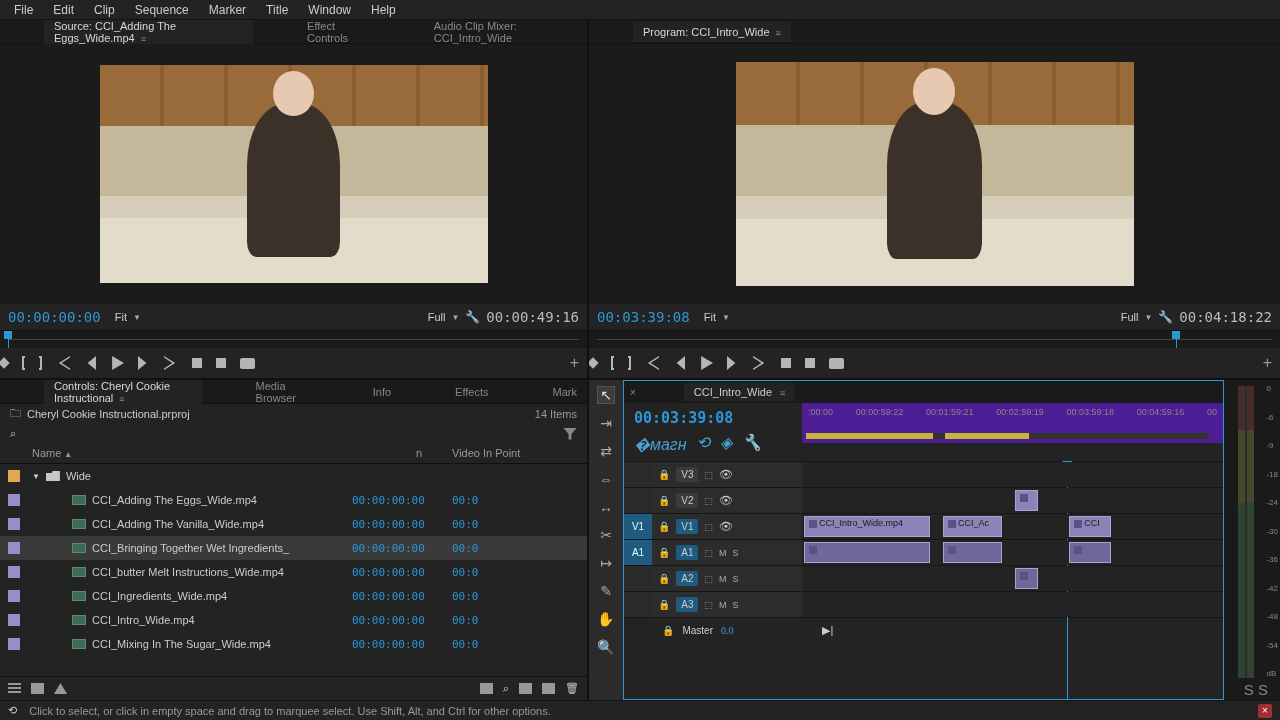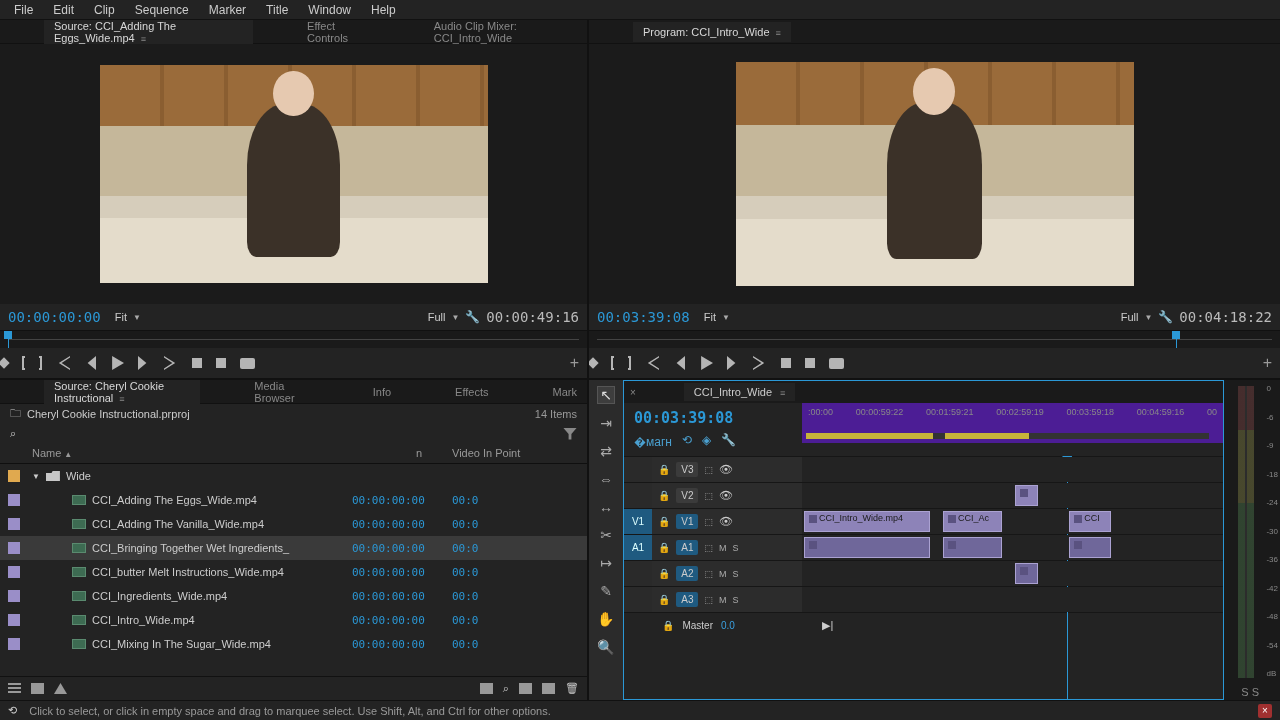--- a/index.html
+++ b/index.html
@@ -67,47 +67,47 @@
 .tool { width:18px; height:18px; display:flex; align-items:center; justify-content:center; color:#aaa; font-size:14px; }
 .tool.sel { background:#3d3d3d; color:#ddd; border:1px solid #555; }
 .timeline { background:#232323; display:flex; flex-direction:column; border:1px solid #2b98d6; }
 .tl-tabs { display:flex; align-items:center; height:22px; background:#1a1a1a; }
 .tl-tabs .tab { background:#232323; padding:3px 10px; color:#ccc; }
 .tl-tabs .x { margin-right:4px; font-size:10px; color:#888; }
 .tl-head { display:flex; }
 .tl-head-left { width:178px; padding:6px 10px; }
 .tl-head-left .tc { font-size:15px; font-weight:600; }
 .tl-tools { display:flex; gap:10px; margin-top:6px; }
-.tl-tools span { color:#4aa0d0; font-size:12px; }
+.tl-tools span { color:#4aa0d0; font-size:16px;font-style:italic; }
 .tl-ruler { flex:1; height:40px; position:relative; background:#4c1d95; }
 .ruler-ticks { position:absolute; top:4px; left:0; right:0; display:flex; justify-content:space-between; font-size:9px; color:#888; padding:0 6px; }
 .work-area { position:absolute; bottom:4px; left:4px; right:14px; height:6px; background:#333; }
 .wa-seg { position:absolute; height:6px; background:#c7b43a; bottom:4px; }
 .tl-track { display:flex; height:26px; border-top:1px solid #161616; }
 .tl-track .patch { width:28px; display:flex; align-items:center; justify-content:center; background:#2a2a2a; font-size:10px; }
 .tl-track .patch.src { background:#1f5a80; color:#dff; }
 .tl-track .head { width:150px; display:flex; align-items:center; gap:6px; padding-left:6px; background:#2c2c2c; font-size:10px; }
 .tl-track .head .tname { width:22px; text-align:center; background:#3b3b3b; padding:2px 0; border-radius:2px; }
 .tl-track .head .tname.src { background:#1f5a80; }
 .tl-track .lane { flex:1; position:relative; background:#232323; }
 .clip { position:absolute; top:2px; bottom:2px; background:#8d83b8; border:1px solid #aba2d2; font-size:9px; color:#1a1a1a; padding:1px 4px; overflow:hidden; white-space:nowrap; }
 .clip .fx { display:inline-block; width:8px; height:8px; background:#5a5280; margin-right:2px; vertical-align:middle; }
 .audio-clip { background:#6f679a; }
 .master-row { display:flex; height:26px; border-top:1px solid #161616; align-items:center; }
 .master-row .sp { width:28px; }
 .master-row .head { width:150px; display:flex; align-items:center; gap:8px; padding-left:10px; font-size:10px; }
-.master-row .val { color:#3aa0e0; }
+.master-row .val { color:#3aa0e0;font-family:Liberation Serif, serif; }
 .tl-playhead { position:absolute; top:0; bottom:0; width:1px; background:#2b98d6; pointer-events:none; }
 .tl-playhead::before { content:""; position:absolute; top:0; left:-5px; width:10px; height:10px; background:#2b98d6; clip-path:polygon(0 0,100% 0,50% 100%); }
 .tl-lanes-wrap { position:relative; flex:1; overflow:hidden; }
 .meters { background:#1a1a1a; display:flex; position:relative; }
 .meter-scale { position:absolute; right:2px; top:0; bottom:18px; display:flex; flex-direction:column; justify-content:space-between; font-size:8px; color:#888; padding:4px 0; }
 .meter-bars { position:absolute; left:14px; width:16px; top:6px; bottom:22px; background:linear-gradient(#2c2c2c,#2c2c2c); display:flex; gap:2px; }
 .meter-bar { flex:1; background:linear-gradient(to top,#3a7a3a 0 60%,#888830 60% 85%,#803030 85% 100%); opacity:0.3; }
-.meter-label { position:absolute; bottom:2px; right:21px; font-size:11px; color:#888; }
+.meter-label { position:absolute; bottom:2px; right:12px; font-size:15px; color:#888; }
 .statusbar { position:absolute; bottom:0; left:0; right:0; height:20px; background:#232323; display:flex; align-items:center; padding:0 8px; gap:12px; border-top:1px solid #111; }
 .statusbar .hint { color:#999; font-size:11px; }
 .close-x { margin-left:auto; width:14px; height:14px; background:#a03030; color:#fff; font-size:10px; display:flex; align-items:center; justify-content:center; border-radius:2px; }
 .lock { font-size:10px; }
 .eye { font-size:11px; }
 .toggle { font-size:9px; color:#aaa; }
 </style>
 </head>
 <body>
 
@@ -201,21 +201,21 @@
       <div class="ico skipf"></div>
       <div class="ico square"></div>
       <div class="ico square"></div>
       <div class="ico camera"></div>
       <span class="add">+</span>
     </div>
   </div>
 
   <div class="panel">
     <div class="panel-tabs">
-      <span class="tab active"><span>Source: Cheryl Cookie Instructional</span><span class="menu">≡</span></span>
+      <span class="tab active"><span>Controls: Cheryl Cookie Instructional</span><span class="menu">≡</span></span>
       <span class="tab">Media Browser</span>
       <span class="tab">Info</span>
       <span class="tab">Effects</span>
       <span class="tab">Mark</span>
     </div>
     <div class="project-header">
       <span style="margin-right:6px">🗀</span>
       <span>Cheryl Cookie Instructional.prproj</span>
       <span class="items-ct">14 Items</span>
     </div>

